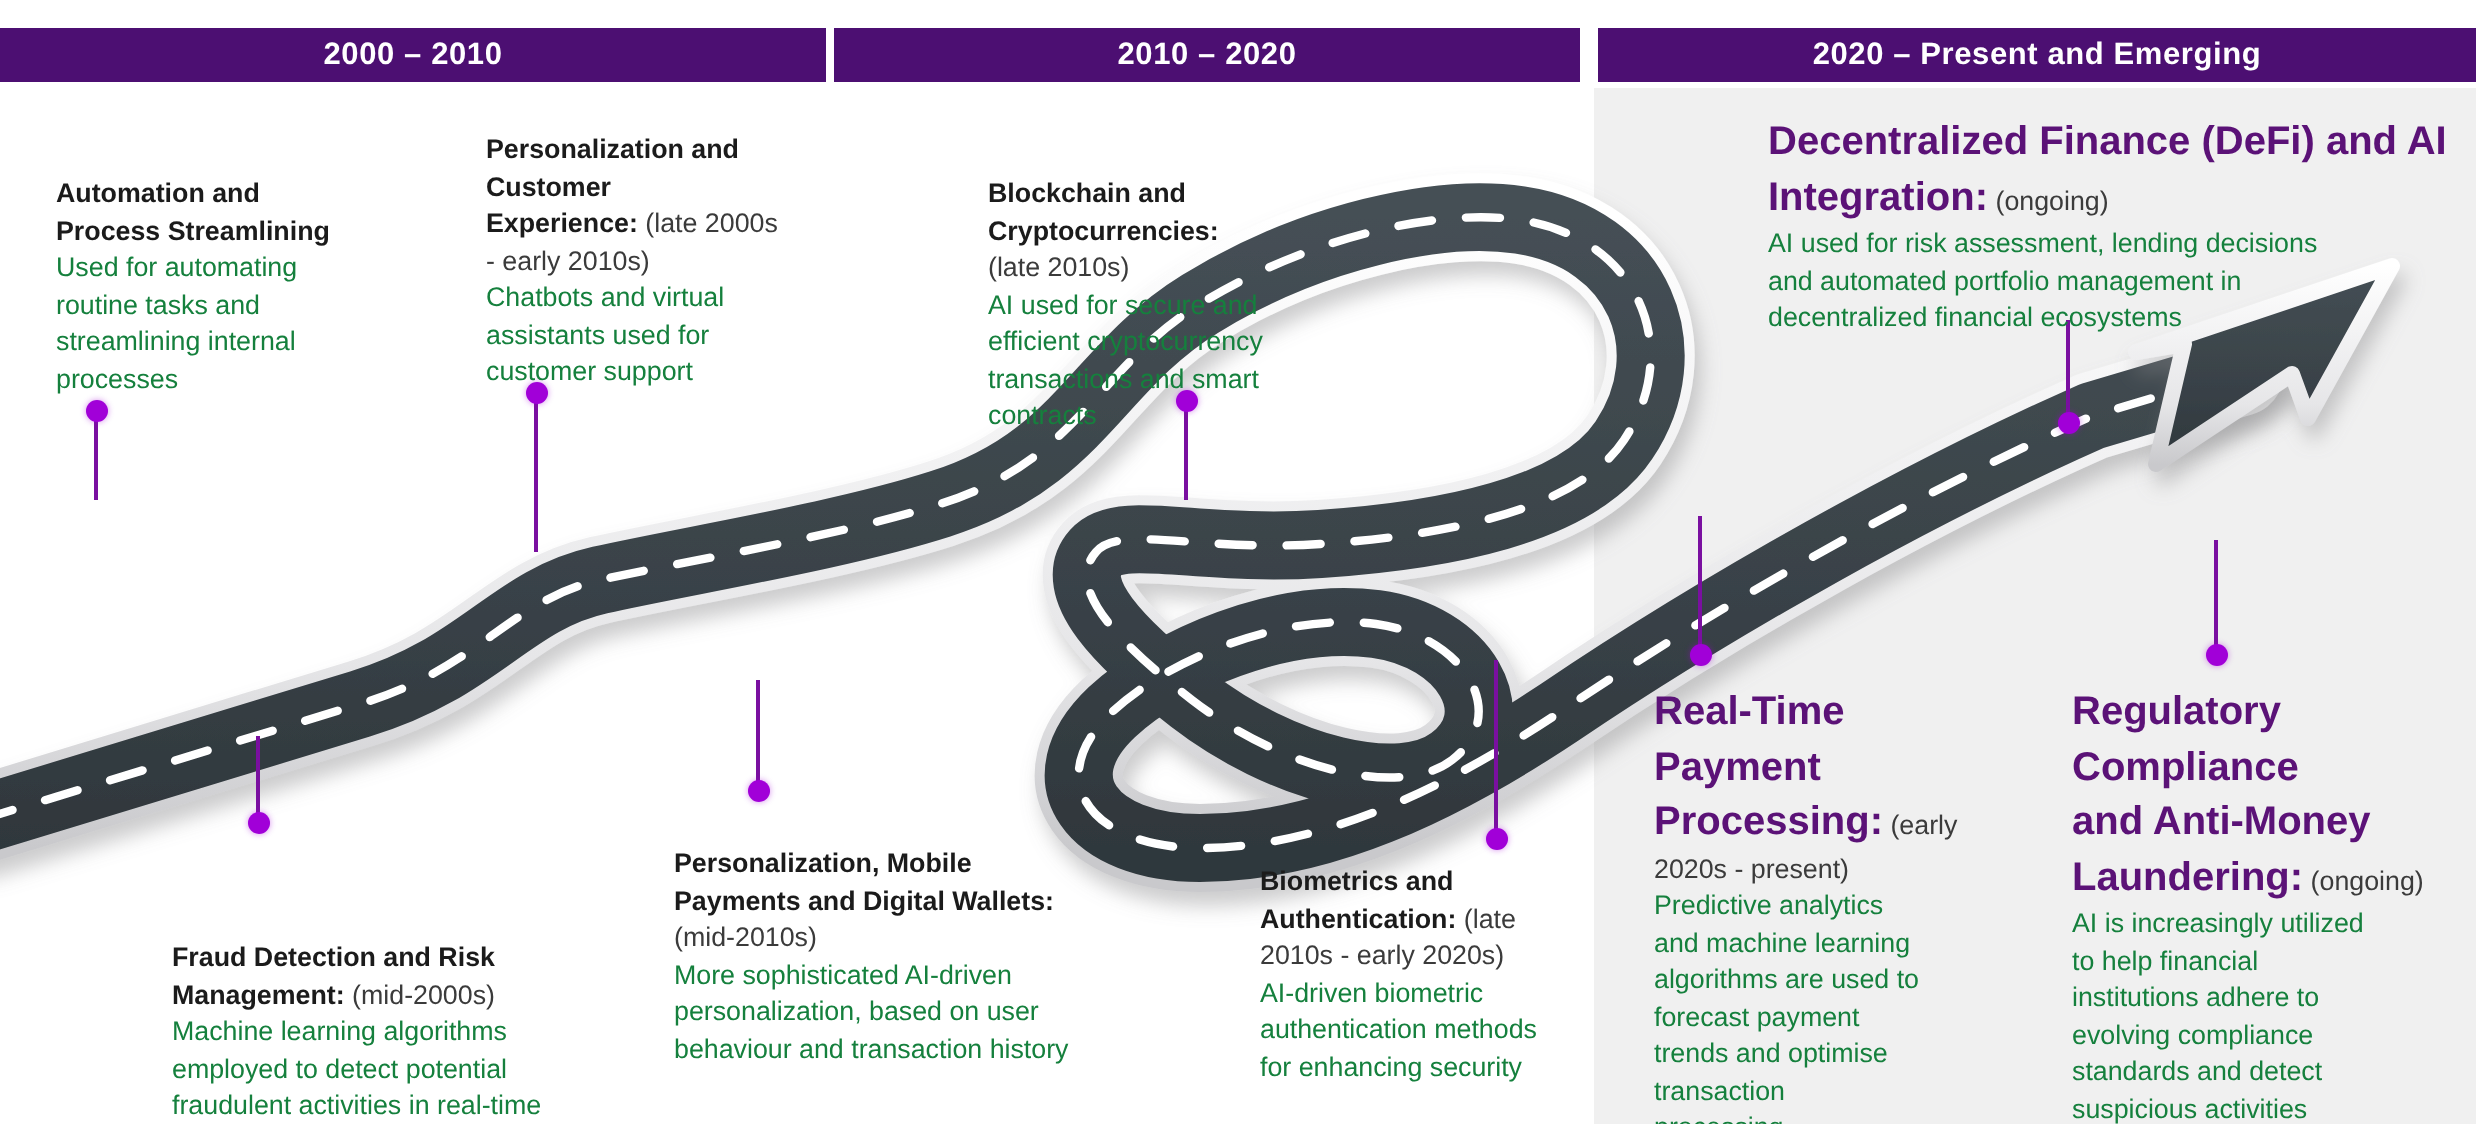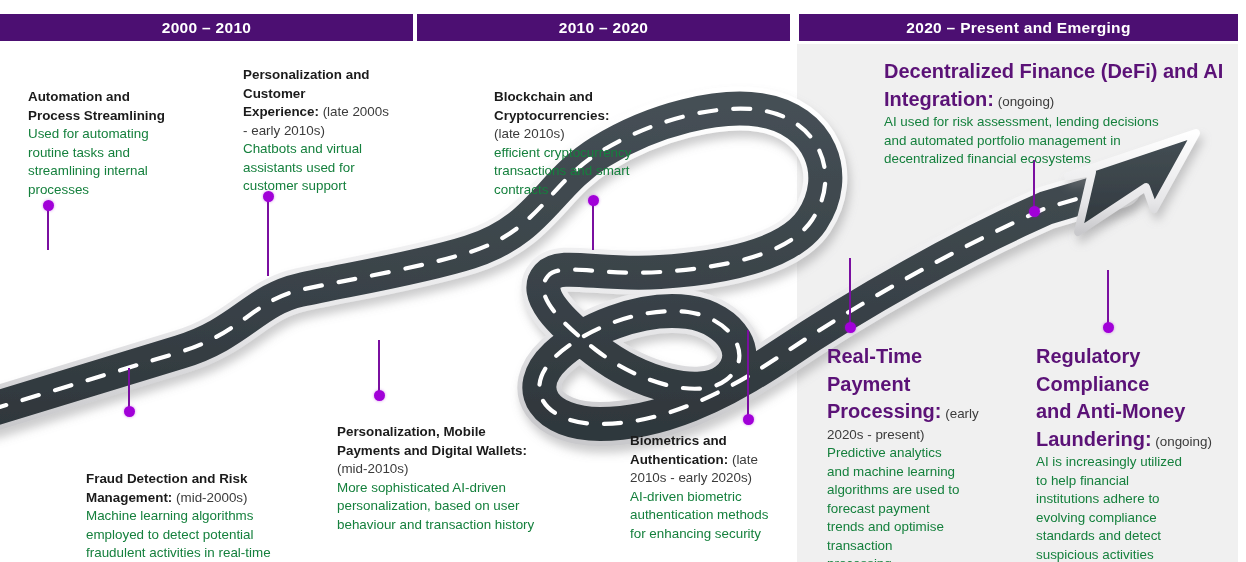--- a/index.html
+++ b/index.html
@@ -255,20 +255,21 @@
     <span class="sub ln">(mid-2010s)</span>
     <span class="body ln">More sophisticated AI-driven</span>
     <span class="body ln">personalization, based on user</span>
     <span class="body ln">behaviour and transaction history</span>
   </div>
 
   <div class="callout" style="left:446px; top:88px; width:160px;margin-left:48px;">
     <span class="ttl ln">Blockchain and</span>
     <span class="ttl ln">Cryptocurrencies:</span>
     <span class="sub ln">(late 2010s)</span>
+    <span class="body ln">AI used for secure and</span>
     <span class="body ln">efficient cryptocurrency</span>
     <span class="body ln">transactions and smart</span>
     <span class="body ln">contracts</span>
   </div>
 
   <div class="callout" style="left:630px; top:432px; width:160px;">
     <span class="ttl ln">Biometrics and</span>
     <span class="ln"><span class="ttl">Authentication:</span> <span class="sub">(late 2010s - early 2020s)</span></span>
     <span class="body ln">AI-driven biometric</span>
     <span class="body ln">authentication methods</span>

